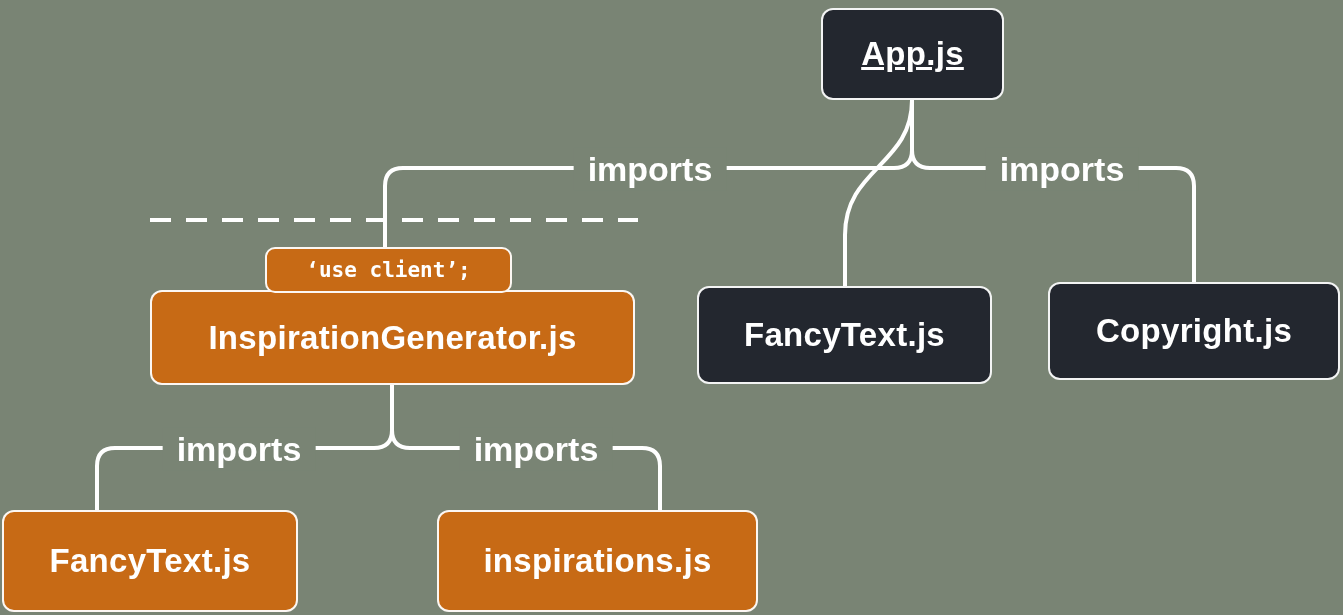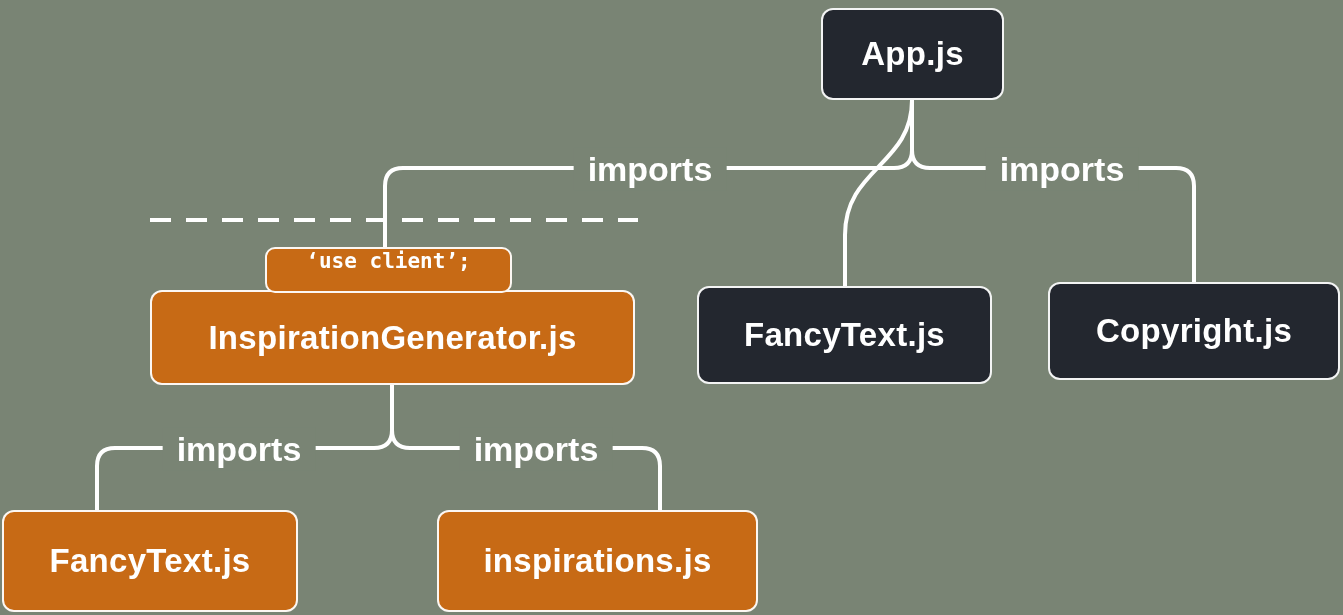--- a/index.html
+++ b/index.html
@@ -40,21 +40,21 @@
     font-weight:600;
     letter-spacing:0.3px;
     white-space:nowrap;
   }
   .node.server{background:var(--server-box);}
   .node.client{background:var(--client-box);align-items:center;}
   .badge{
     position:absolute;
     z-index:3;
     display:flex;
-    align-items:flex-start;
+    align-items:center;
     justify-content:center;
     background:var(--client-box);
     border:2px solid rgba(255,255,255,0.95);
     border-radius:10px;
     color:var(--text);
     font-family:"DejaVu Sans Mono", monospace;
     font-size:21px;
     font-weight:700;
     white-space:nowrap;
   }
@@ -82,21 +82,21 @@
     <path d="M392 385 V430 Q392 448 374 448 H115 Q97 448 97 466 V510"></path>
     <path d="M392 385 V430 Q392 448 410 448 H642 Q660 448 660 466 V510"></path>
     <path class="dashed" d="M150 220 H638"></path>
   </svg>
 
   <span class="edge-label" style="left:650px;top:169px;">imports</span>
   <span class="edge-label" style="left:1062px;top:169px;">imports</span>
   <span class="edge-label" style="left:239px;top:449px;">imports</span>
   <span class="edge-label" style="left:536px;top:449px;">imports</span>
 
-  <div class="node server" style="left:821px;top:8px;width:183px;height:92px;">
+  <div class="node server" style="left:821px;top:8px;width:183px;height:92px;text-decoration:underline;">
     <span>App.js</span>
   </div>
 
   <div class="node server" style="left:697px;top:286px;width:295px;height:98px;">
     <span>FancyText.js</span>
   </div>
 
   <div class="node server" style="left:1048px;top:282px;width:292px;height:98px;">
     <span>Copyright.js</span>
   </div>

